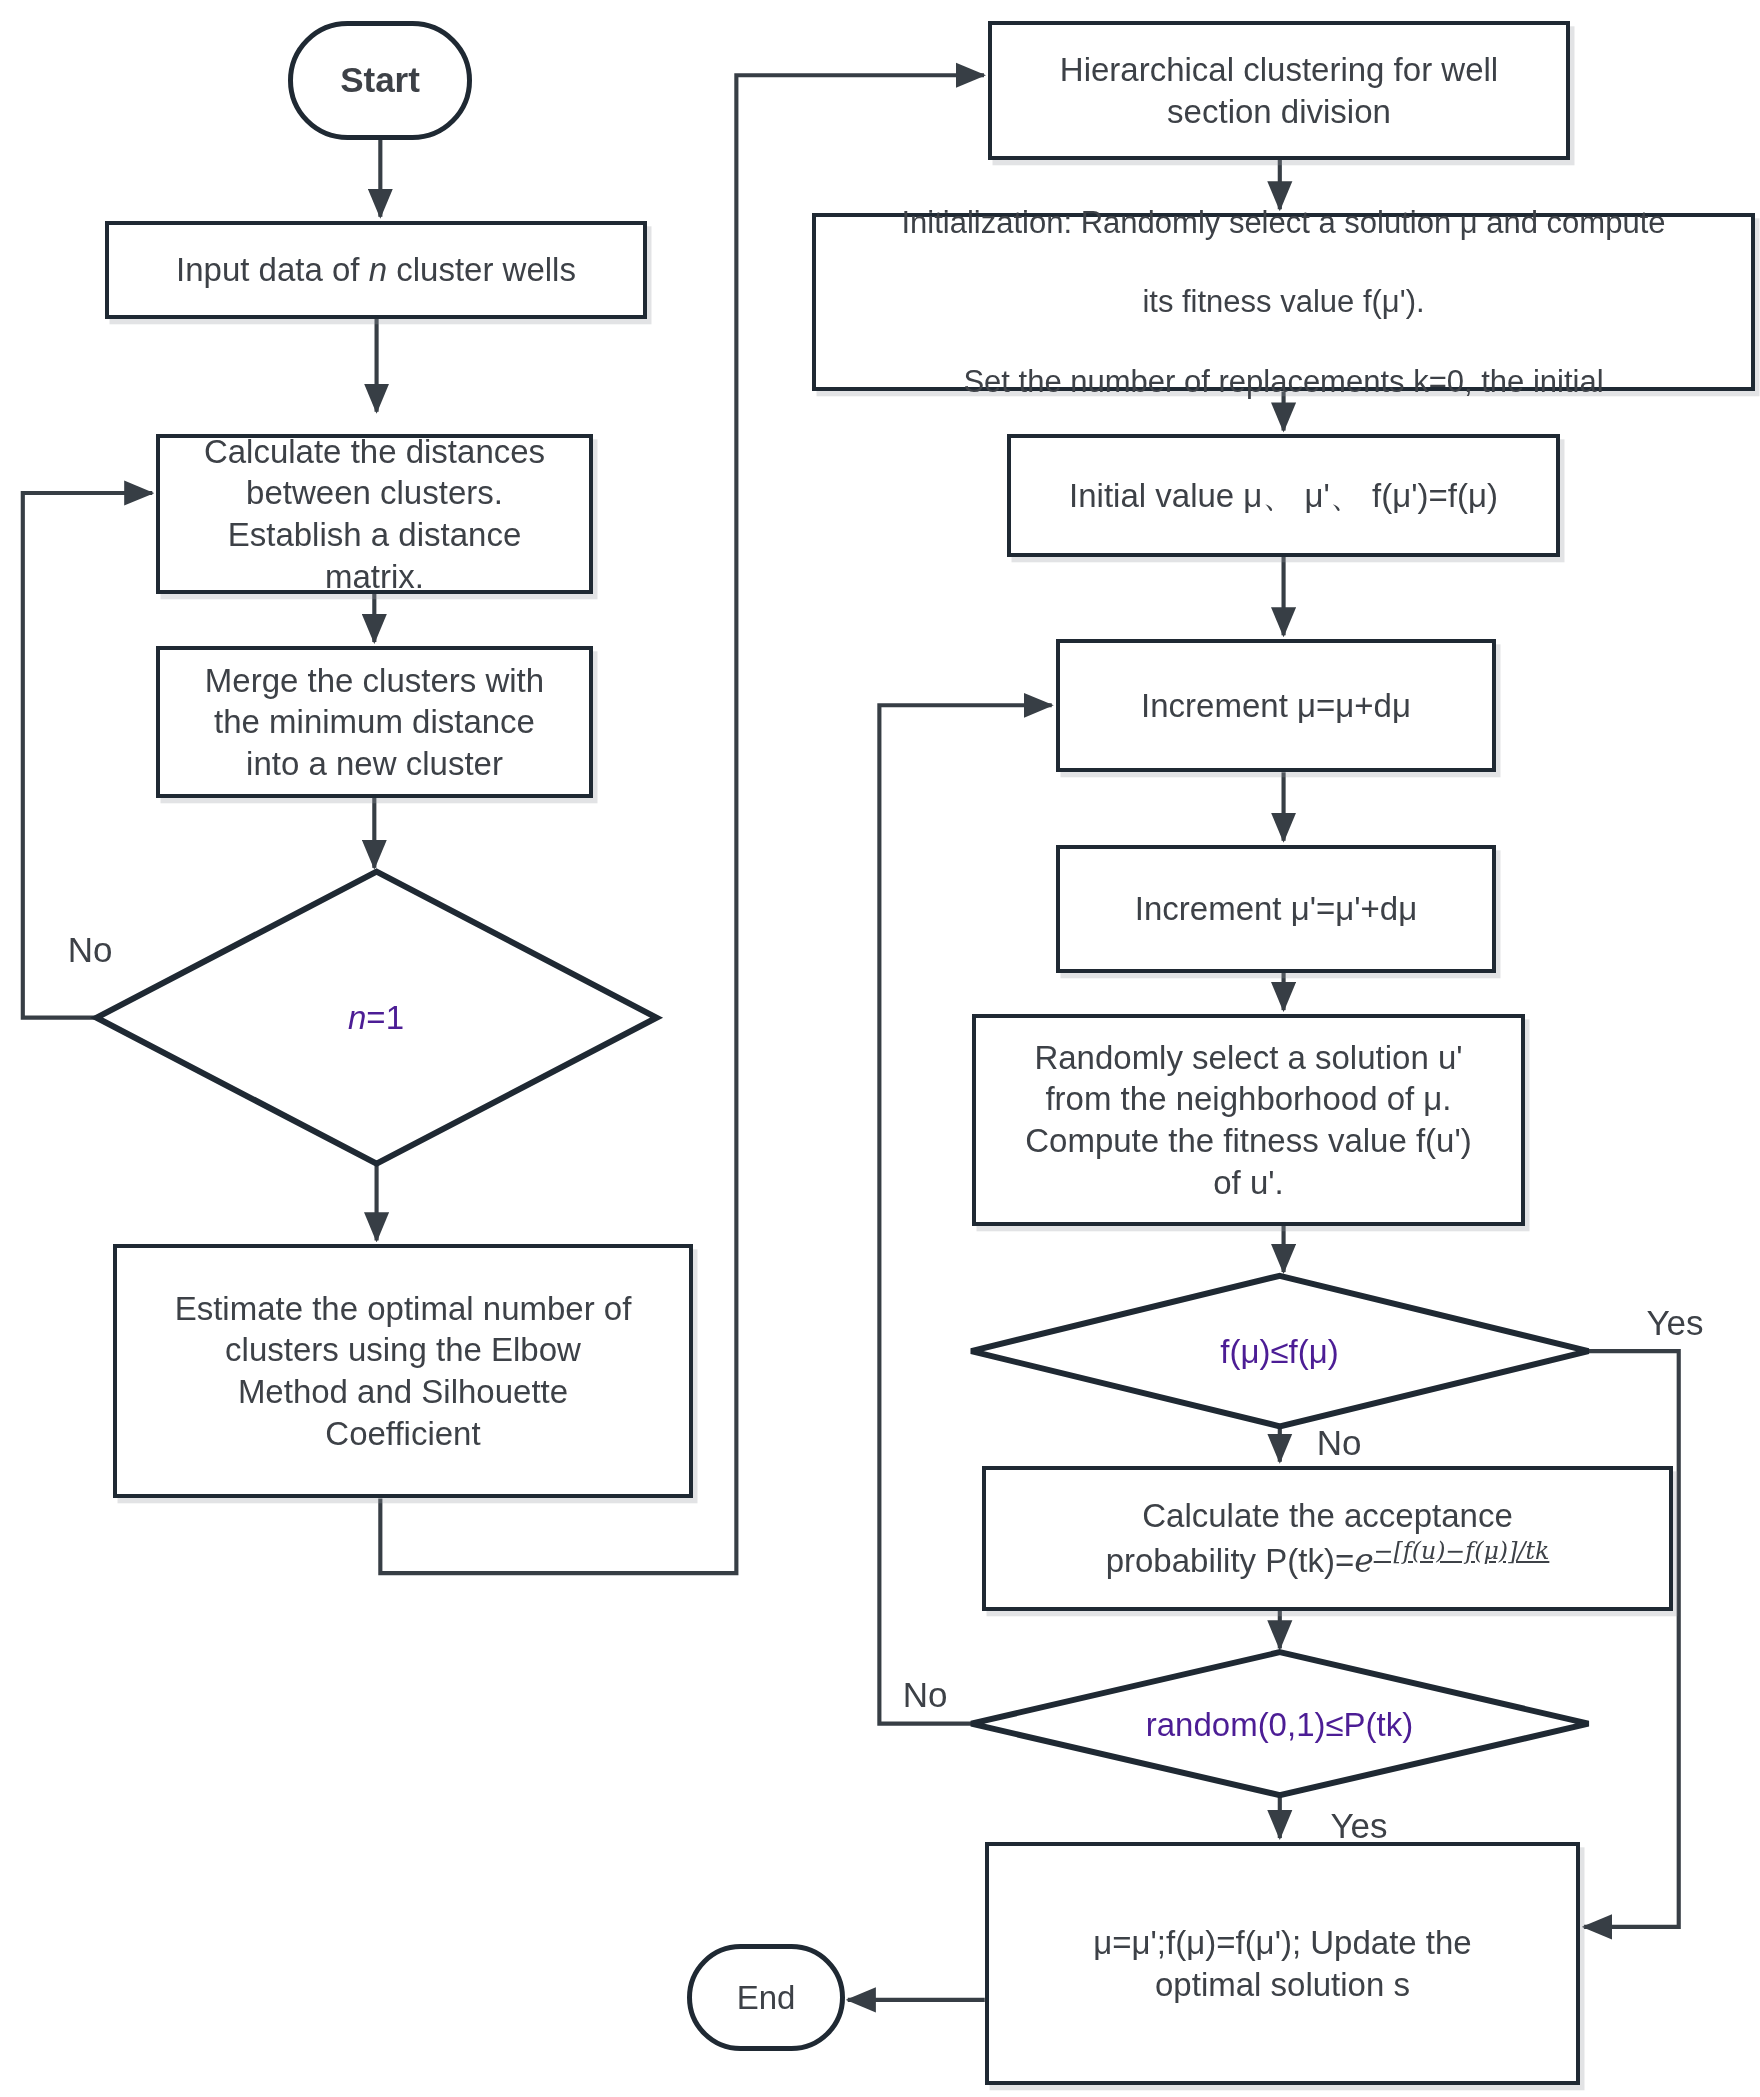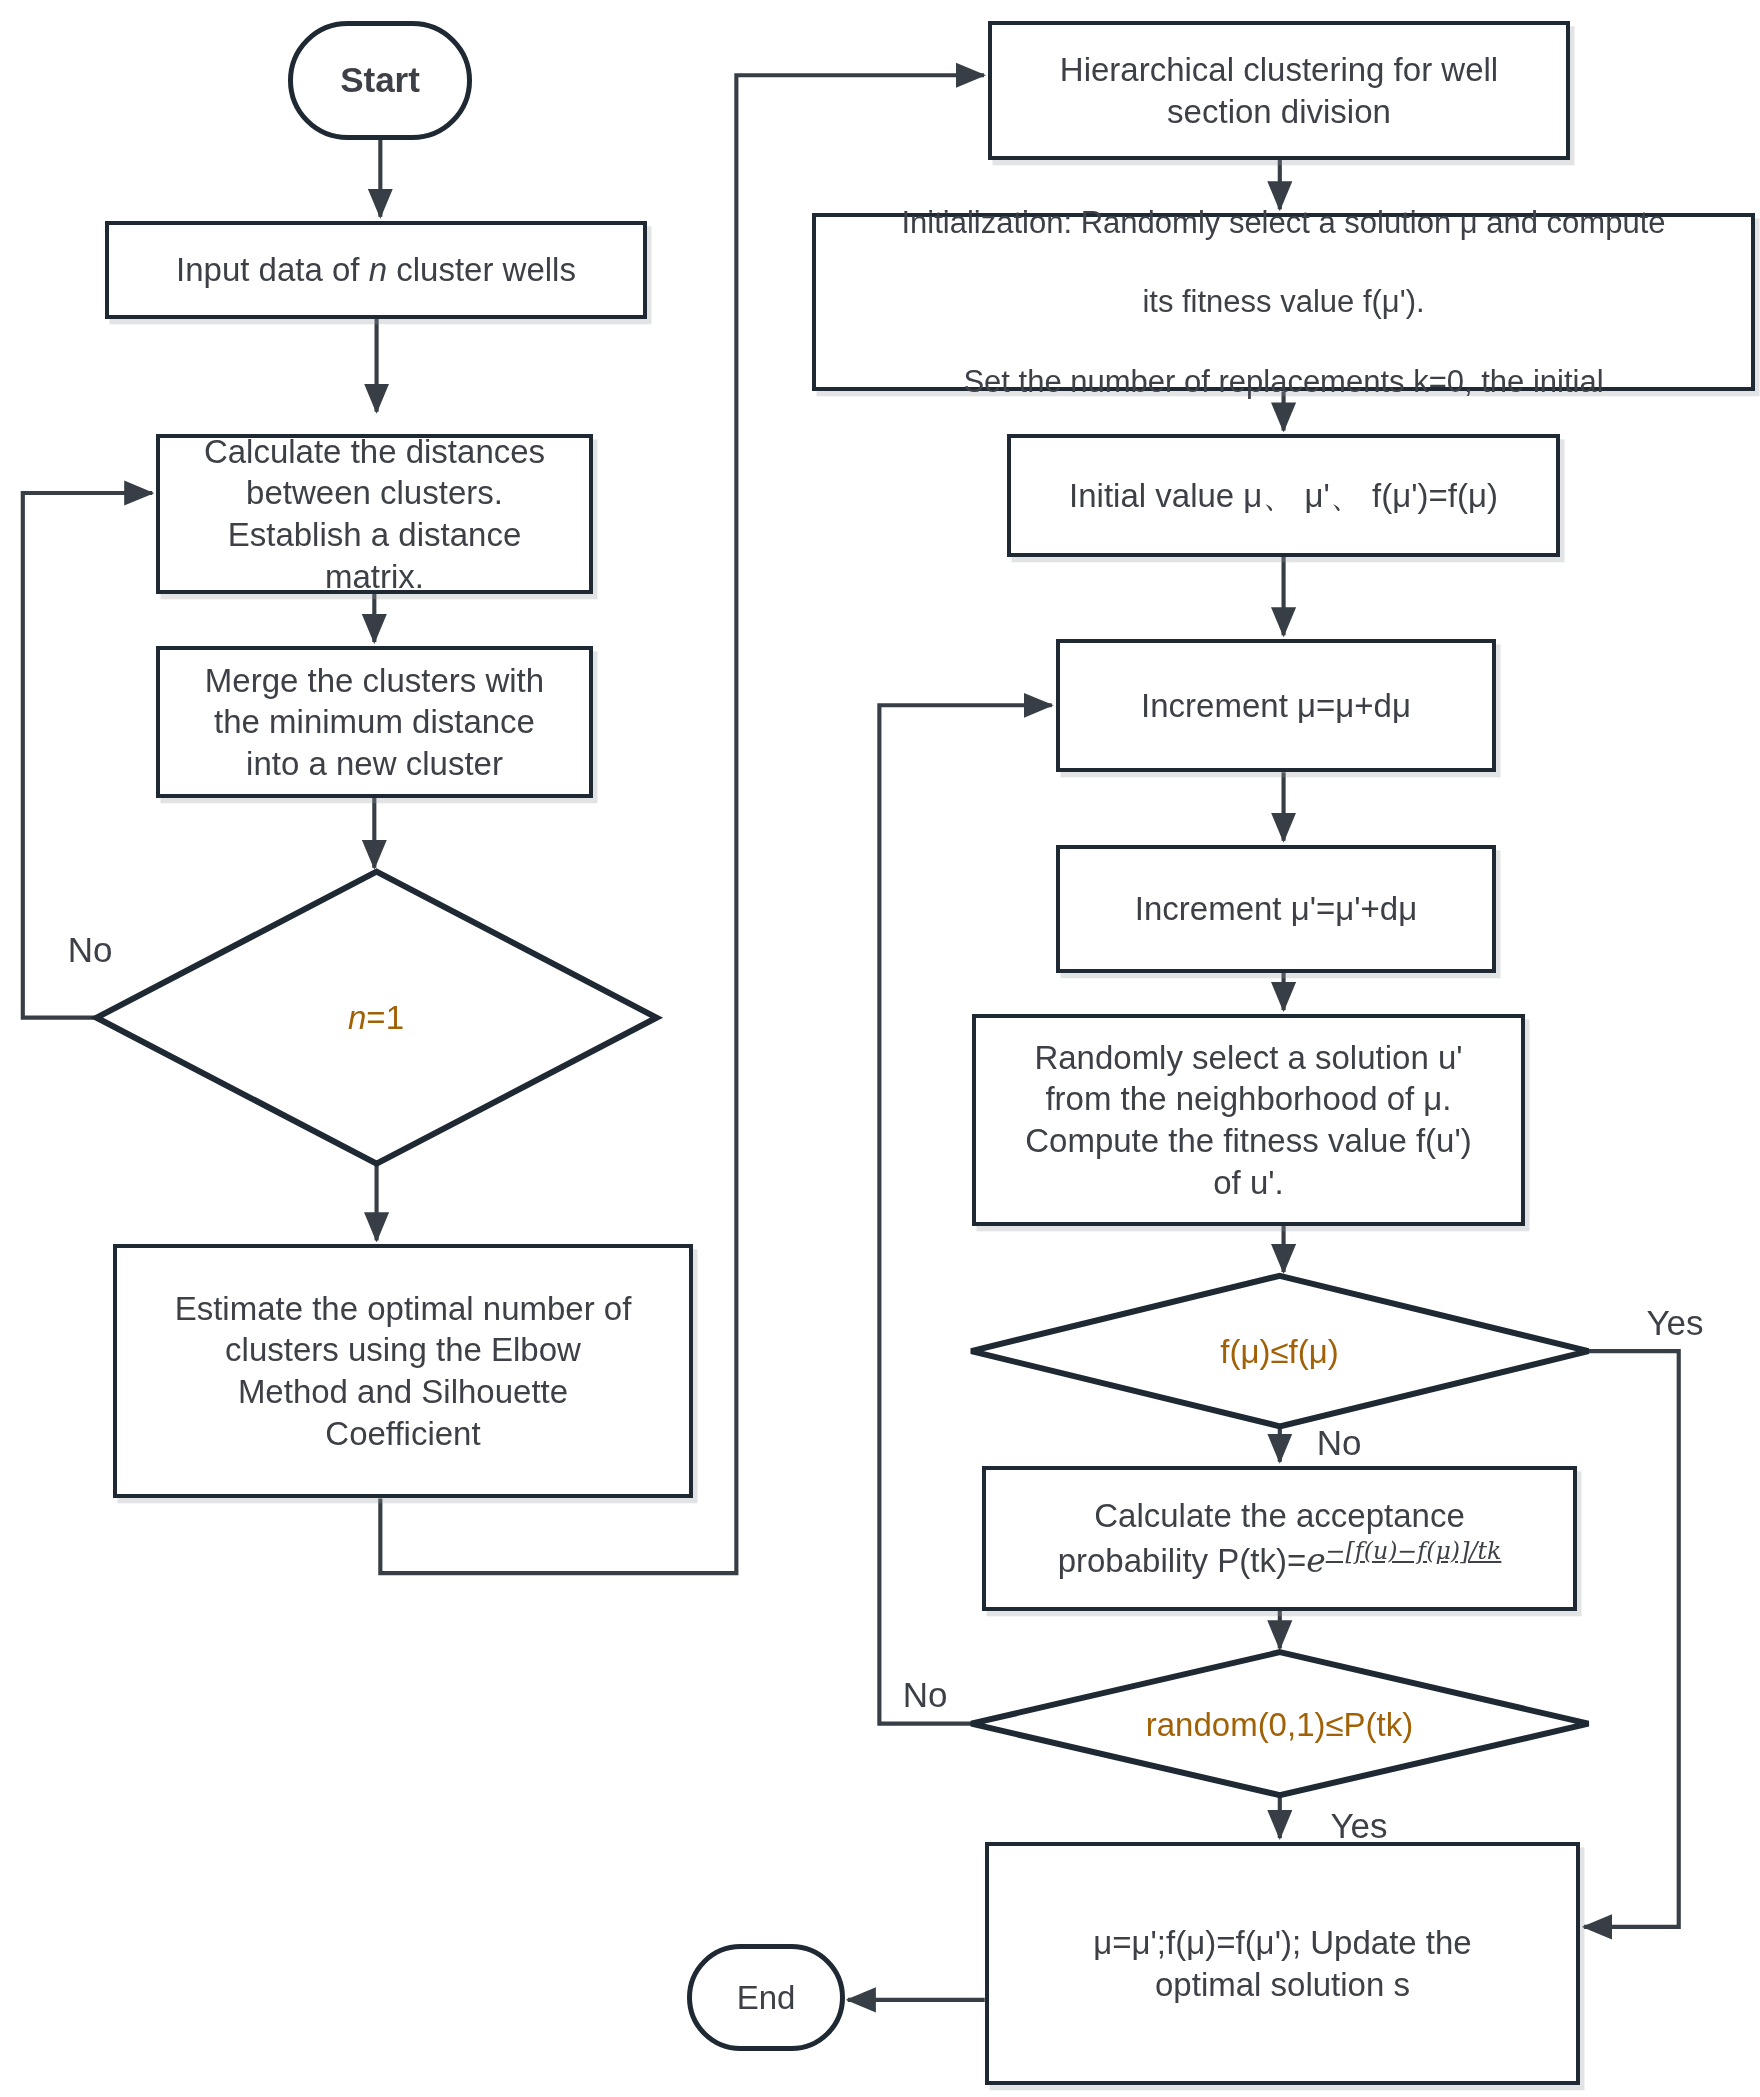--- a/index.html
+++ b/index.html
@@ -5,21 +5,21 @@
   html,body{margin:0;padding:0;background:#ffffff;}
   body{width:1761px;height:2097px;position:relative;font-family:"Liberation Sans",sans-serif;}
   #stage{position:absolute;left:0;top:0;width:1761px;height:2097px;background:#ffffff;overflow:hidden;}
   svg.canvas{position:absolute;left:0;top:0;}
   .node{position:absolute;box-sizing:border-box;display:flex;flex-direction:column;align-items:center;
         justify-content:center;text-align:center;background:#ffffff;border:4.5px solid #1f2933;
         color:#3d4147;font-size:33px;line-height:1.26;box-shadow:4.5px 5.3px 0 rgba(150,156,162,0.28);}
   .node-terminal{border-radius:60px;border-width:5.3px;box-shadow:none;}
   .dtext{position:absolute;box-sizing:border-box;display:flex;flex-direction:column;align-items:center;
         justify-content:center;text-align:center;background:transparent;border:none;box-shadow:none;
-        color:#a16207;font-size:33px;line-height:1.26;}
+        color:#4c1d95;font-size:33px;line-height:1.26;}
   .tl{white-space:nowrap;}
   .s-i{font-style:italic;}
   .s-b{font-weight:bold;}
   .s-sub{font-size:.60em;vertical-align:-0.22em;}
   .s-mi{font-family:"DejaVu Serif",serif;font-style:italic;}
   .s-msup{font-family:"DejaVu Serif",serif;font-style:italic;font-size:.72em;vertical-align:.55em;text-decoration:underline;}
   .flabel{position:absolute;transform:translate(-50%,-50%);color:#3d4147;font-size:35px;white-space:nowrap;}
   polyline.edge{fill:none;stroke:#373e45;stroke-width:5.5;}
   polygon.dec{fill:#ffffff;stroke:#1f2933;stroke-width:8;}
 </style>
@@ -107,21 +107,21 @@
       </div>
       <div class="node" style="left: 972px; top: 1014px; width: 553px; height: 212px;">
         <div class="tl"><span>Randomly select a solution u'</span></div>
         <div class="tl"><span>from the neighborhood of μ.</span></div>
         <div class="tl"><span>Compute the fitness value f(u')</span></div>
         <div class="tl"><span>of u'.</span></div>
       </div>
       <div class="dtext" style="left: 971px; top: 1276px; width: 617px; height: 151px;">
         <div class="tl"><span>f(μ)≤f(μ)</span></div>
       </div>
-      <div class="node" style="left: 982px; top: 1466px; width: 595px; height: 145px;">
+      <div class="node" style="left: 982px; top: 1466px; width: 691px; height: 145px;">
         <div class="tl"><span>Calculate the acceptance</span></div>
         <div class="tl"><span>probability P(tk)=</span><span class="s-mi">e</span><span class="s-msup">−[f(u)−f(μ)]/tk</span></div>
       </div>
       <div class="dtext" style="left: 971px; top: 1653px; width: 617px; height: 143px;">
         <div class="tl"><span>random(0,1)≤P(tk)</span></div>
       </div>
       <div class="node" style="left: 985px; top: 1842px; width: 595px; height: 243px;">
         <div class="tl"><span>μ=μ';f(μ)=f(μ'); Update the</span></div>
         <div class="tl"><span>optimal solution s</span></div>
       </div>

